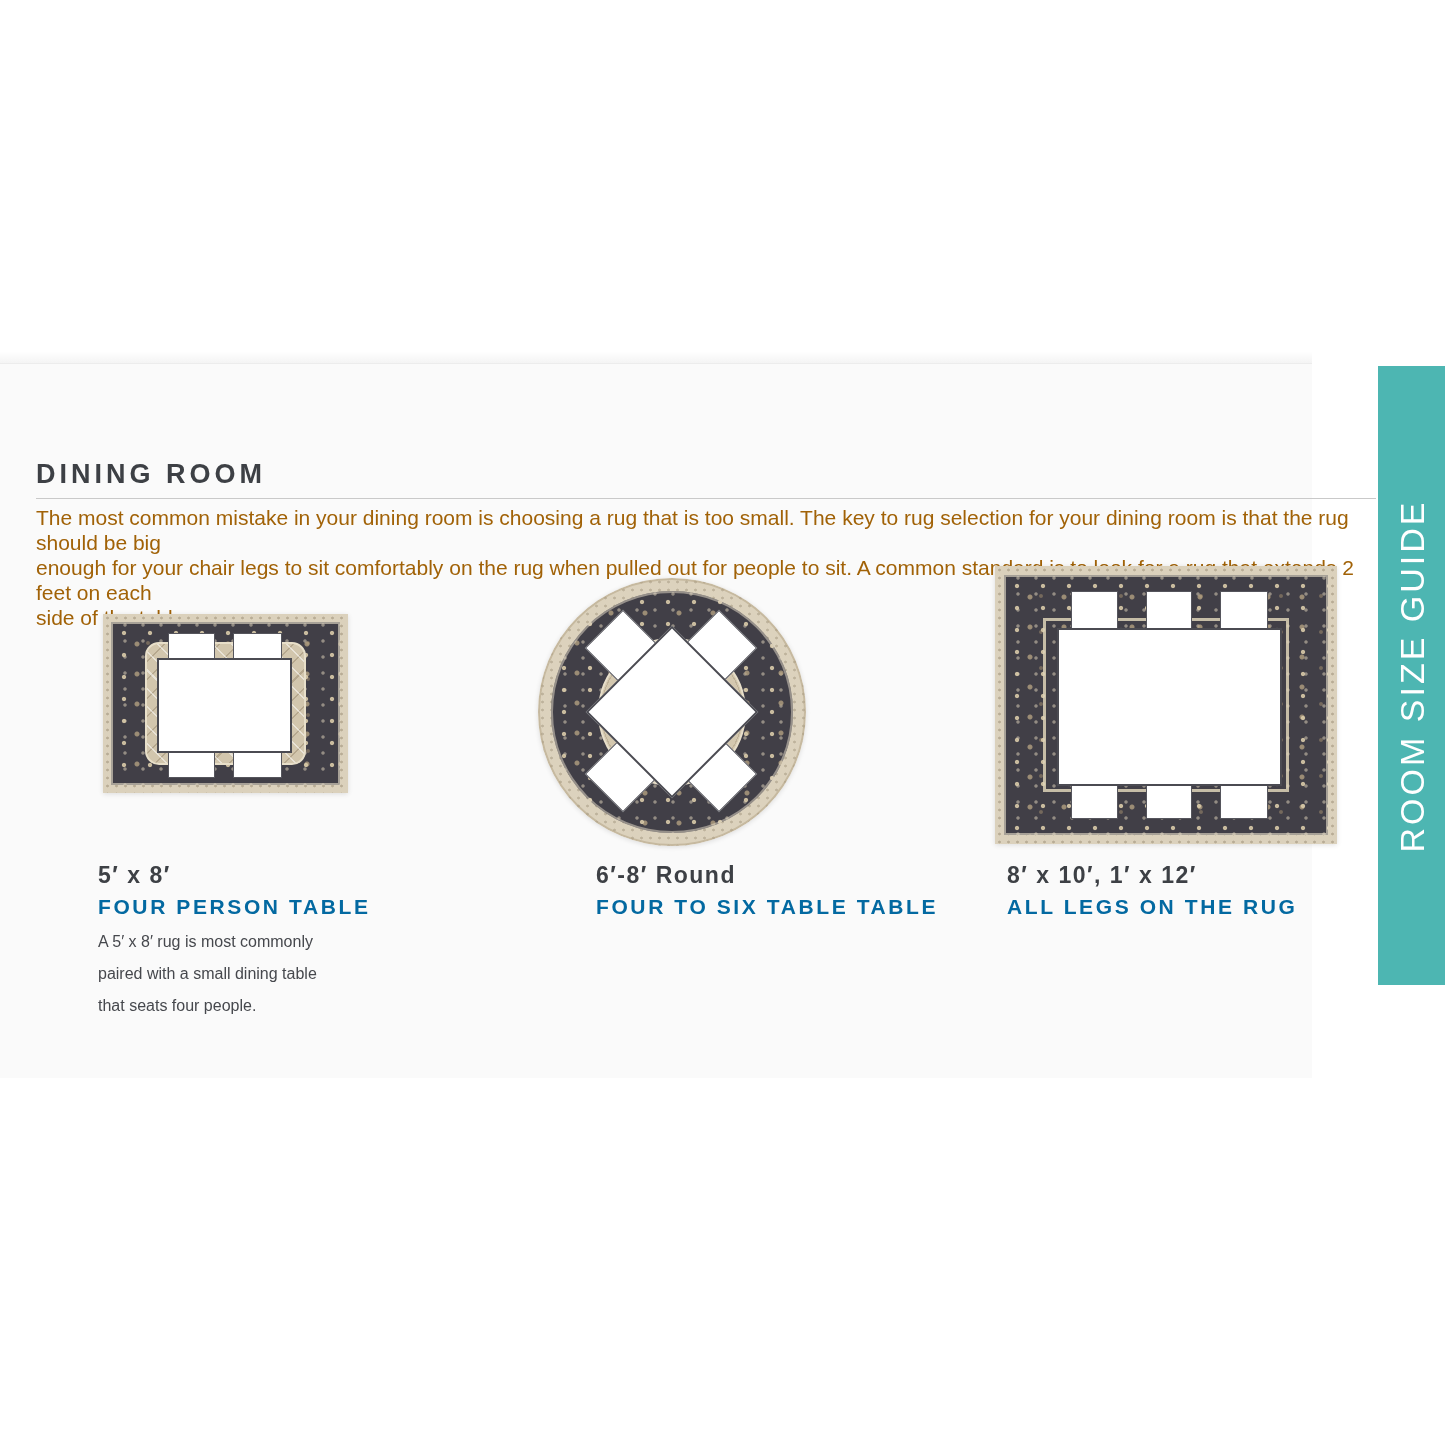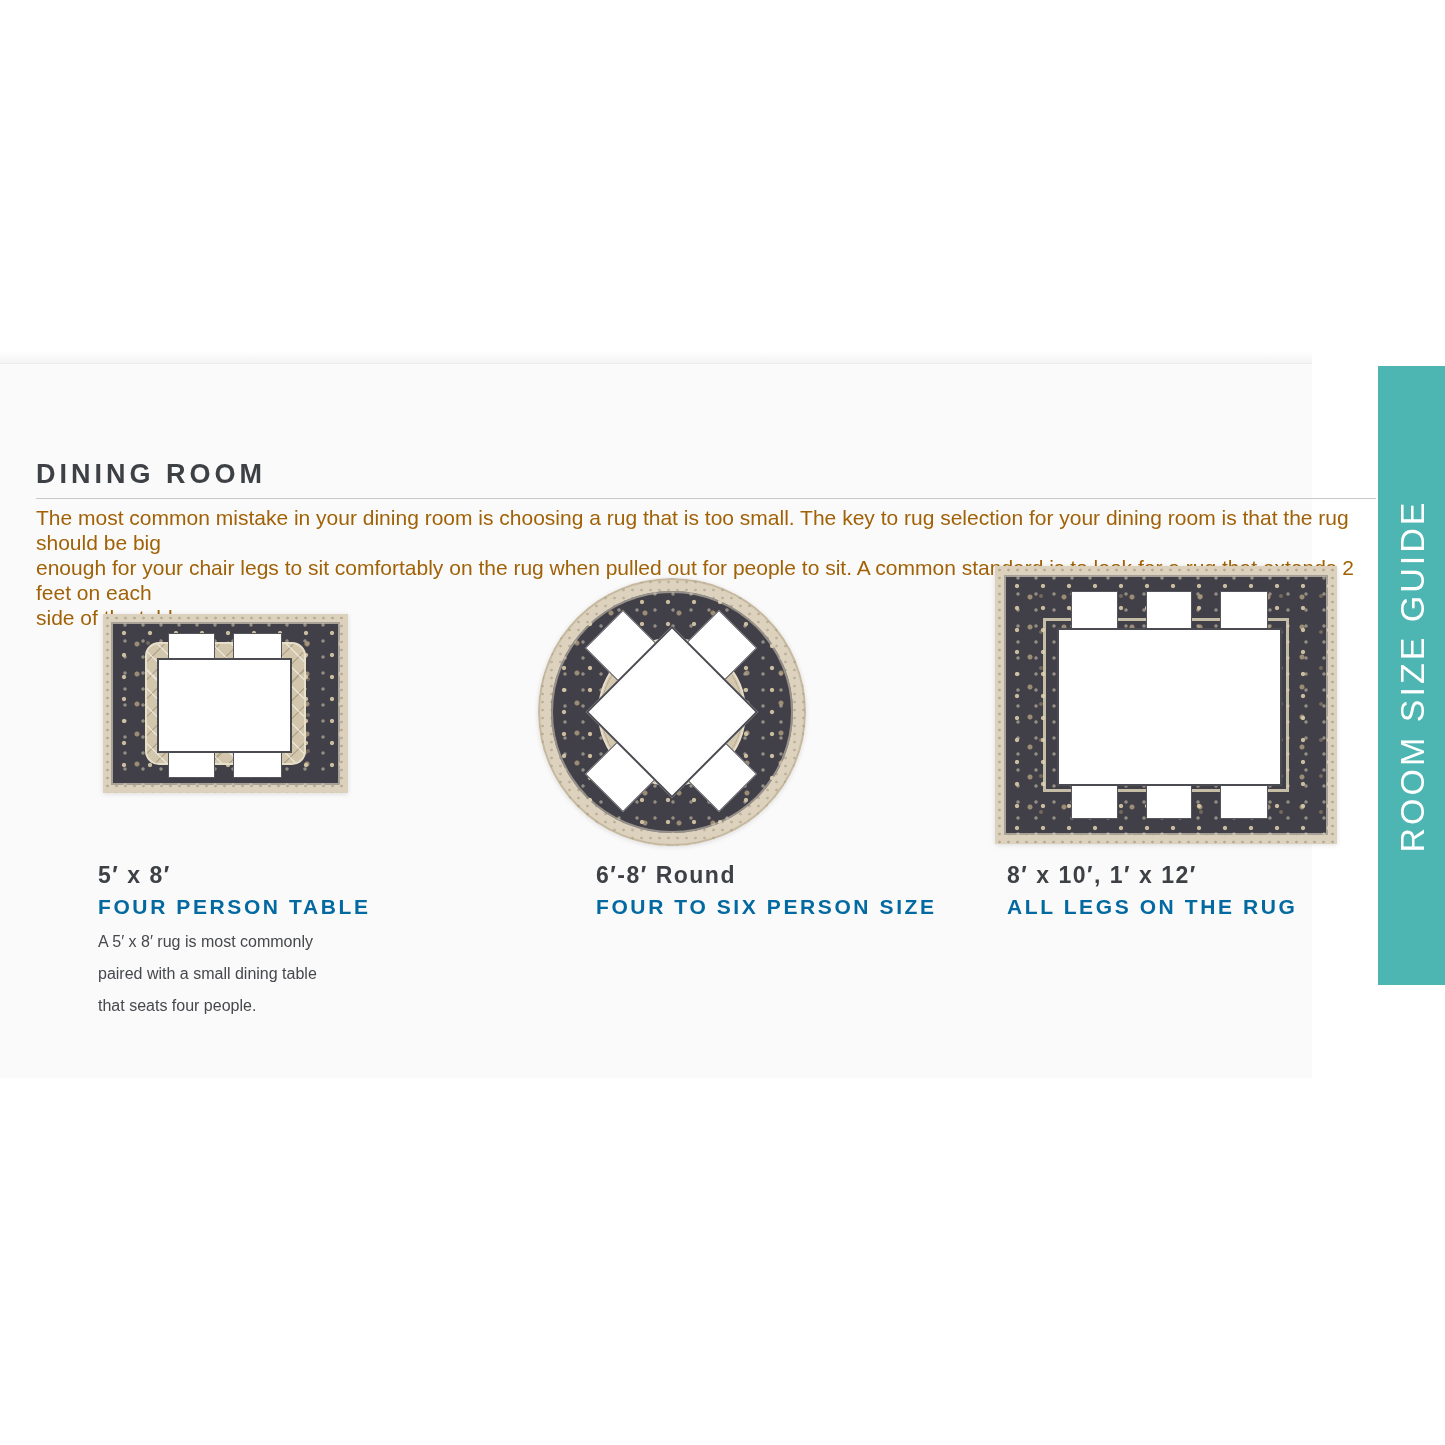--- a/index.html
+++ b/index.html
@@ -134,21 +134,21 @@
     <div class="col col1">
       <div class="size-label">5′ x 8′</div>
       <div class="table-type">FOUR PERSON TABLE</div>
       <div class="desc">A 5′ x 8′ rug is most commonly
 paired with a small dining table
 that seats four people.</div>
     </div>
 
     <div class="col col2">
       <div class="size-label">6′-8′ Round</div>
-      <div class="table-type">FOUR TO SIX PERSON SIZE</div>
+      <div class="table-type">FOUR TO SIX TABLE TABLE</div>
     </div>
 
     <div class="col col3">
       <div class="size-label">8′ x 10′, 1′ x 12′</div>
       <div class="table-type">ALL LEGS ON THE RUG</div>
     </div>
   </div>
 
   <div class="sidebar">
     <span class="sidebar-text">ROOM SIZE GUIDE</span>

